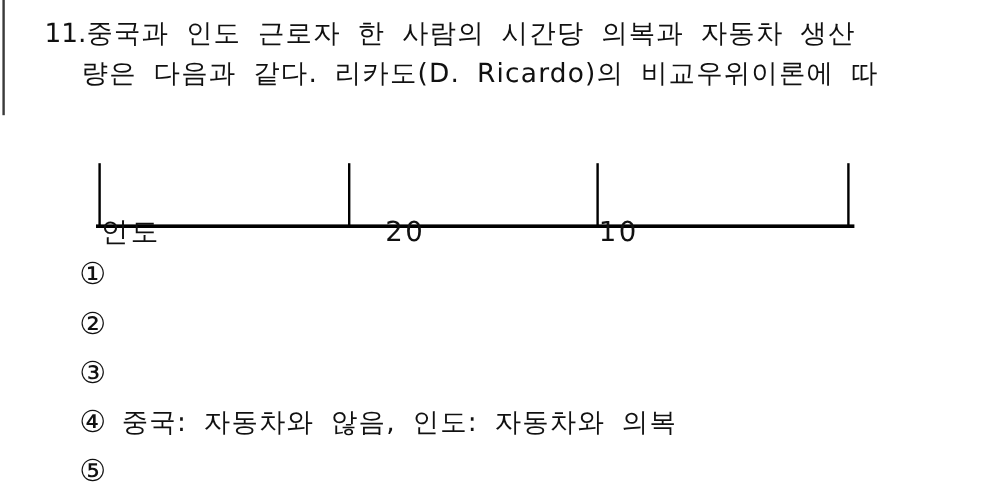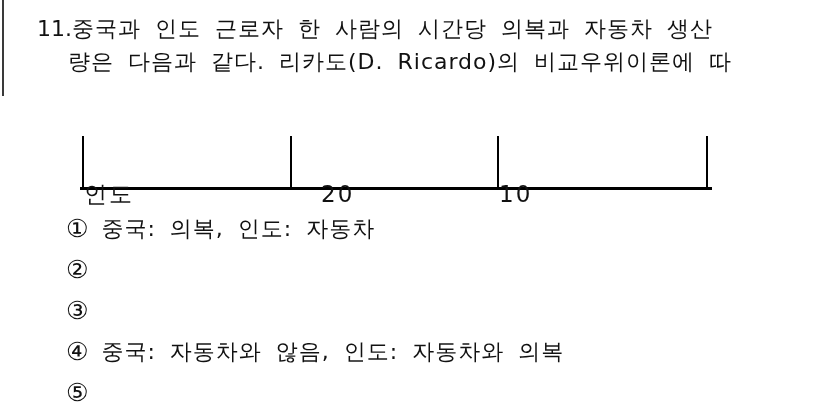--- a/index.html
+++ b/index.html
@@ -128,21 +128,20 @@
     <div class="hline"></div>
 
     <div class="cell c1">인도</div>
     <div class="cell c2">20</div>
     <div class="cell c3">10</div>
   </div>
 
   <div class="choices">
     <div class="choice">
       <span class="marker">①</span>
-      <span class="ctext">중국: 의복, 인도: 자동차</span>
     </div>
     <div class="choice">
       <span class="marker">②</span>
     </div>
     <div class="choice">
       <span class="marker">③</span>
     </div>
     <div class="choice">
       <span class="marker">④</span>
       <span class="ctext">중국: 자동차와 않음, 인도: 자동차와 의복</span>

